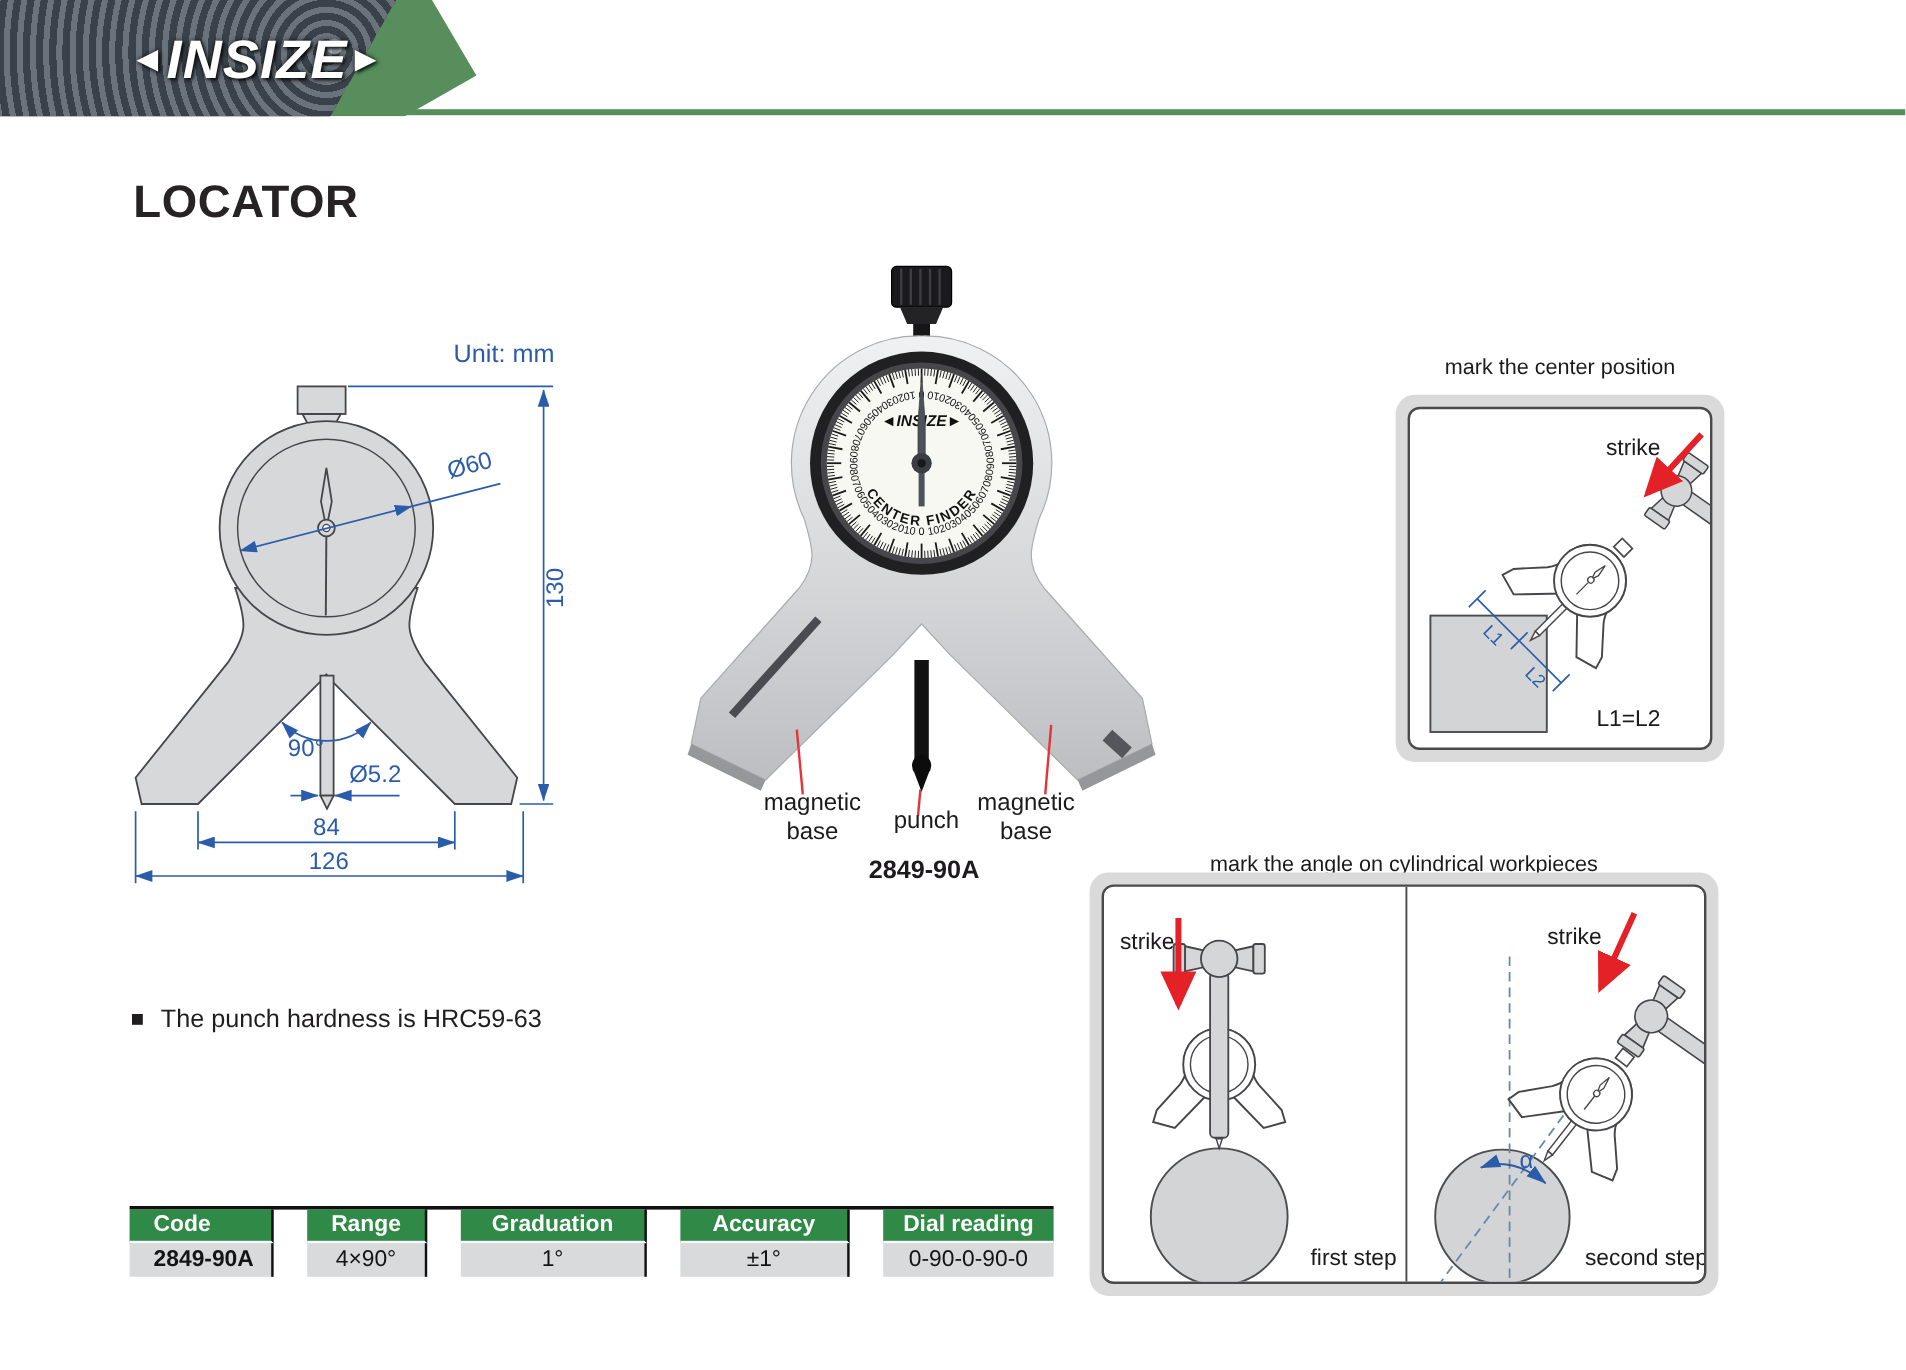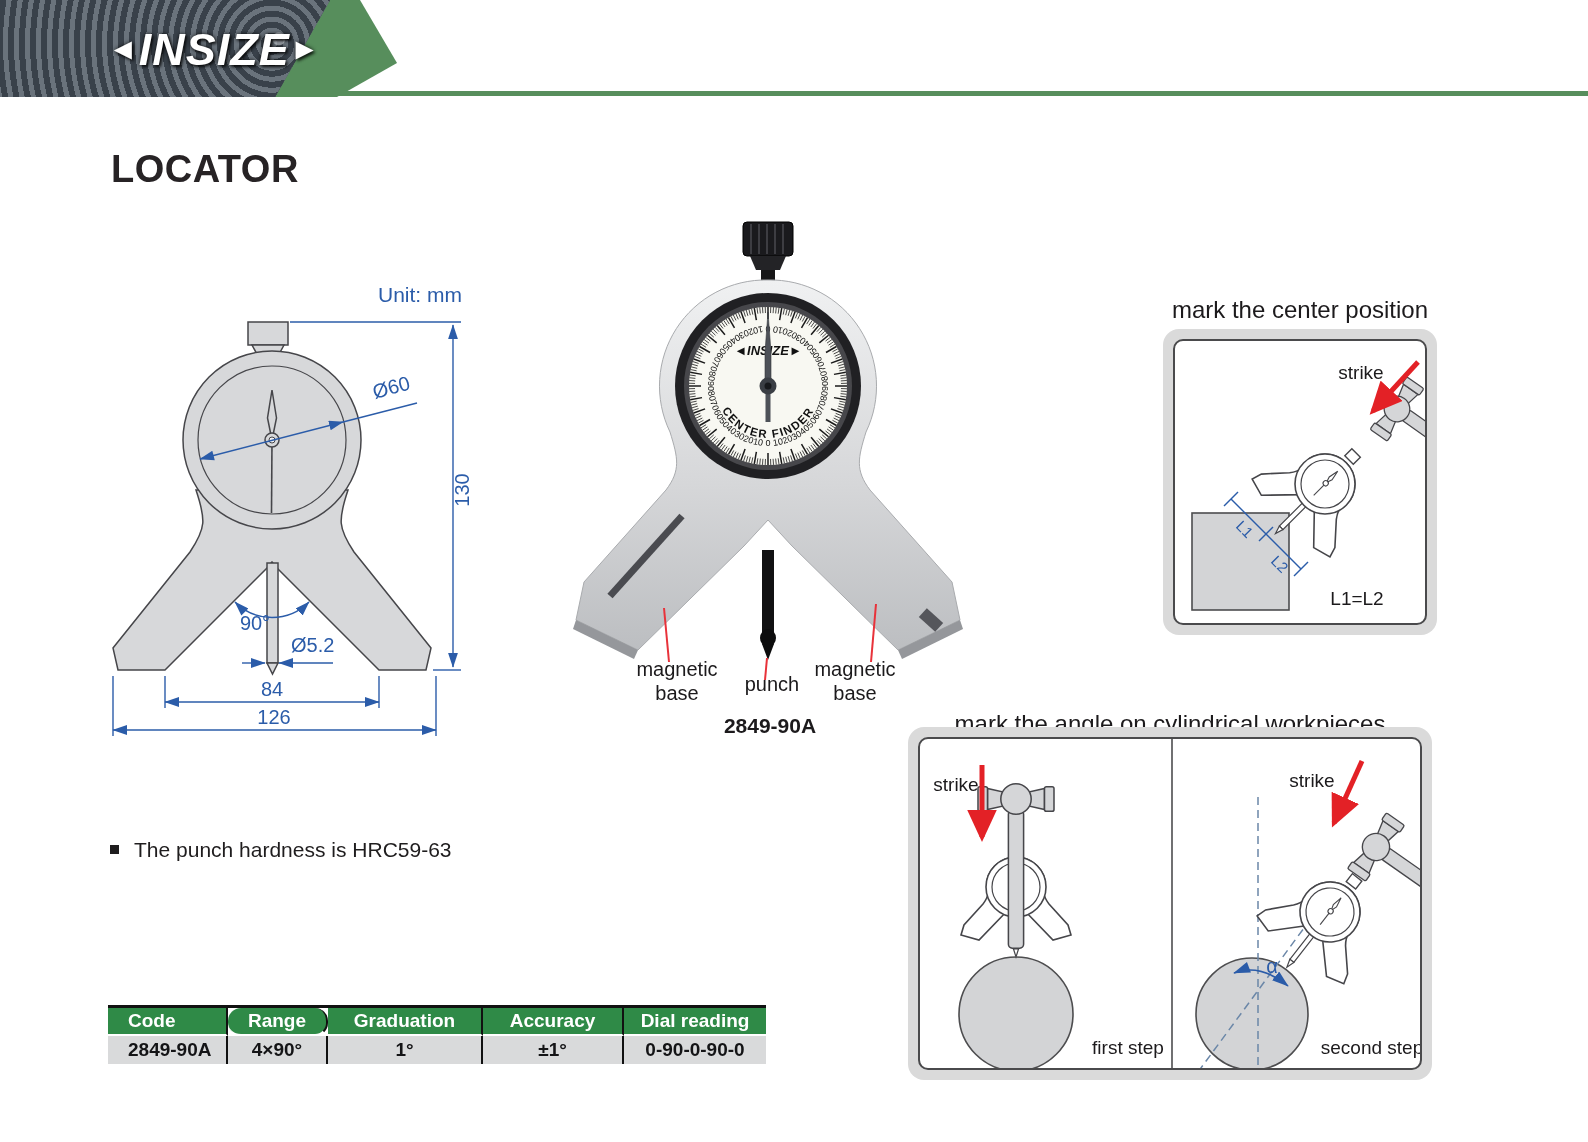--- a/index.html
+++ b/index.html
@@ -22,33 +22,33 @@
     font-style:italic;font-weight:bold;font-size:45px;letter-spacing:1px;white-space:nowrap;
     text-shadow:0 0 4px rgba(0,0,0,.85),2px 2px 3px rgba(0,0,0,.7);}
   .hdr-logo .arr{font-size:30px;font-style:normal;vertical-align:6px;}
   
   .page-title{position:absolute;left:111px;top:148px;font-size:38px;font-weight:bold;
     color:#272325;letter-spacing:.5px;}
   
   .abs{position:absolute;}
   .callout{position:absolute;text-align:center;font-size:20px;line-height:24px;color:#1c1a1c;}
   .model-label{position:absolute;text-align:center;font-size:21px;font-weight:bold;color:#1c1a1c;}
-  .diagram-title{position:absolute;text-align:center;font-size:24px;color:#1c1a1c;}
+  .diagram-title{position:absolute;text-align:center;font-size:18px;color:#1c1a1c;}
   .diagram-box{position:absolute;background:#dadada;border-radius:16px;}
   .diagram-inner{position:absolute;left:10px;top:10px;right:10px;bottom:10px;background:#fff;
     border:2px solid #4a4a4c;border-radius:10px;overflow:hidden;}
   
   .features{position:absolute;left:108px;top:836px;width:530px;margin:0;padding:0;list-style:none;}
   .features li{position:relative;padding-left:26px;font-size:21px;line-height:28px;color:#1f1d1e;margin-bottom:2px;}
   .features li::before{content:"";position:absolute;left:2px;top:9px;width:9px;height:9px;background:#1f1d1e;}
   
   .spec-table{position:absolute;left:108px;top:1005px;border-top:3px solid #111;}
-  .spec-row{display:flex;}
+  .spec-row{display:flex;gap:28px;}
   .spec-row.head .spec-cell{background:#2f8a47;color:#fff;font-weight:bold;border-bottom:2px solid #fff;}
-  .spec-row.data .spec-cell{background:#d9dadb;color:#141416;font-weight:bold;}
+  .spec-row.data .spec-cell{background:#d9dadb;color:#141416;}
   .spec-cell{box-sizing:border-box;height:28px;display:flex;align-items:center;justify-content:center;
     font-size:19px;border-right:2.5px solid #111;}
   .spec-cell.last{border-right:none;}
   .spec-cell.c0{justify-content:flex-start;padding-left:20px;}
   .spec-row.data .spec-cell.c0{font-weight:bold;}
   svg text{font-family:"Liberation Sans","DejaVu Sans",sans-serif;}
 </style>
 </head>
 <body>
 
@@ -481,21 +481,21 @@
     </div>
   </div>
 
   <ul class="features" id="features">
       <li>The punch hardness is HRC59-63</li>
     </ul>
 
   <div class="spec-table" id="spec-table">
       <div class="spec-row head">
         <div class="spec-cell c0" style="width: 120px;">Code</div>
-        <div class="spec-cell c1" style="width: 100px; border-radius: 13px;">Range</div>
+        <div class="spec-cell c1" style="width: 100px;">Range</div>
         <div class="spec-cell c2" style="width: 155px;">Graduation</div>
         <div class="spec-cell c3" style="width: 141px;">Accuracy</div>
         <div class="spec-cell c4 last" style="width: 142px;">Dial reading</div>
       </div>
       <div class="spec-row data">
         <div class="spec-cell c0" style="width: 120px;">2849-90A</div>
         <div class="spec-cell c1" style="width: 100px;">4×90°</div>
         <div class="spec-cell c2" style="width: 155px;">1°</div>
         <div class="spec-cell c3" style="width: 141px;">±1°</div>
         <div class="spec-cell c4 last" style="width: 142px;">0-90-0-90-0</div>

